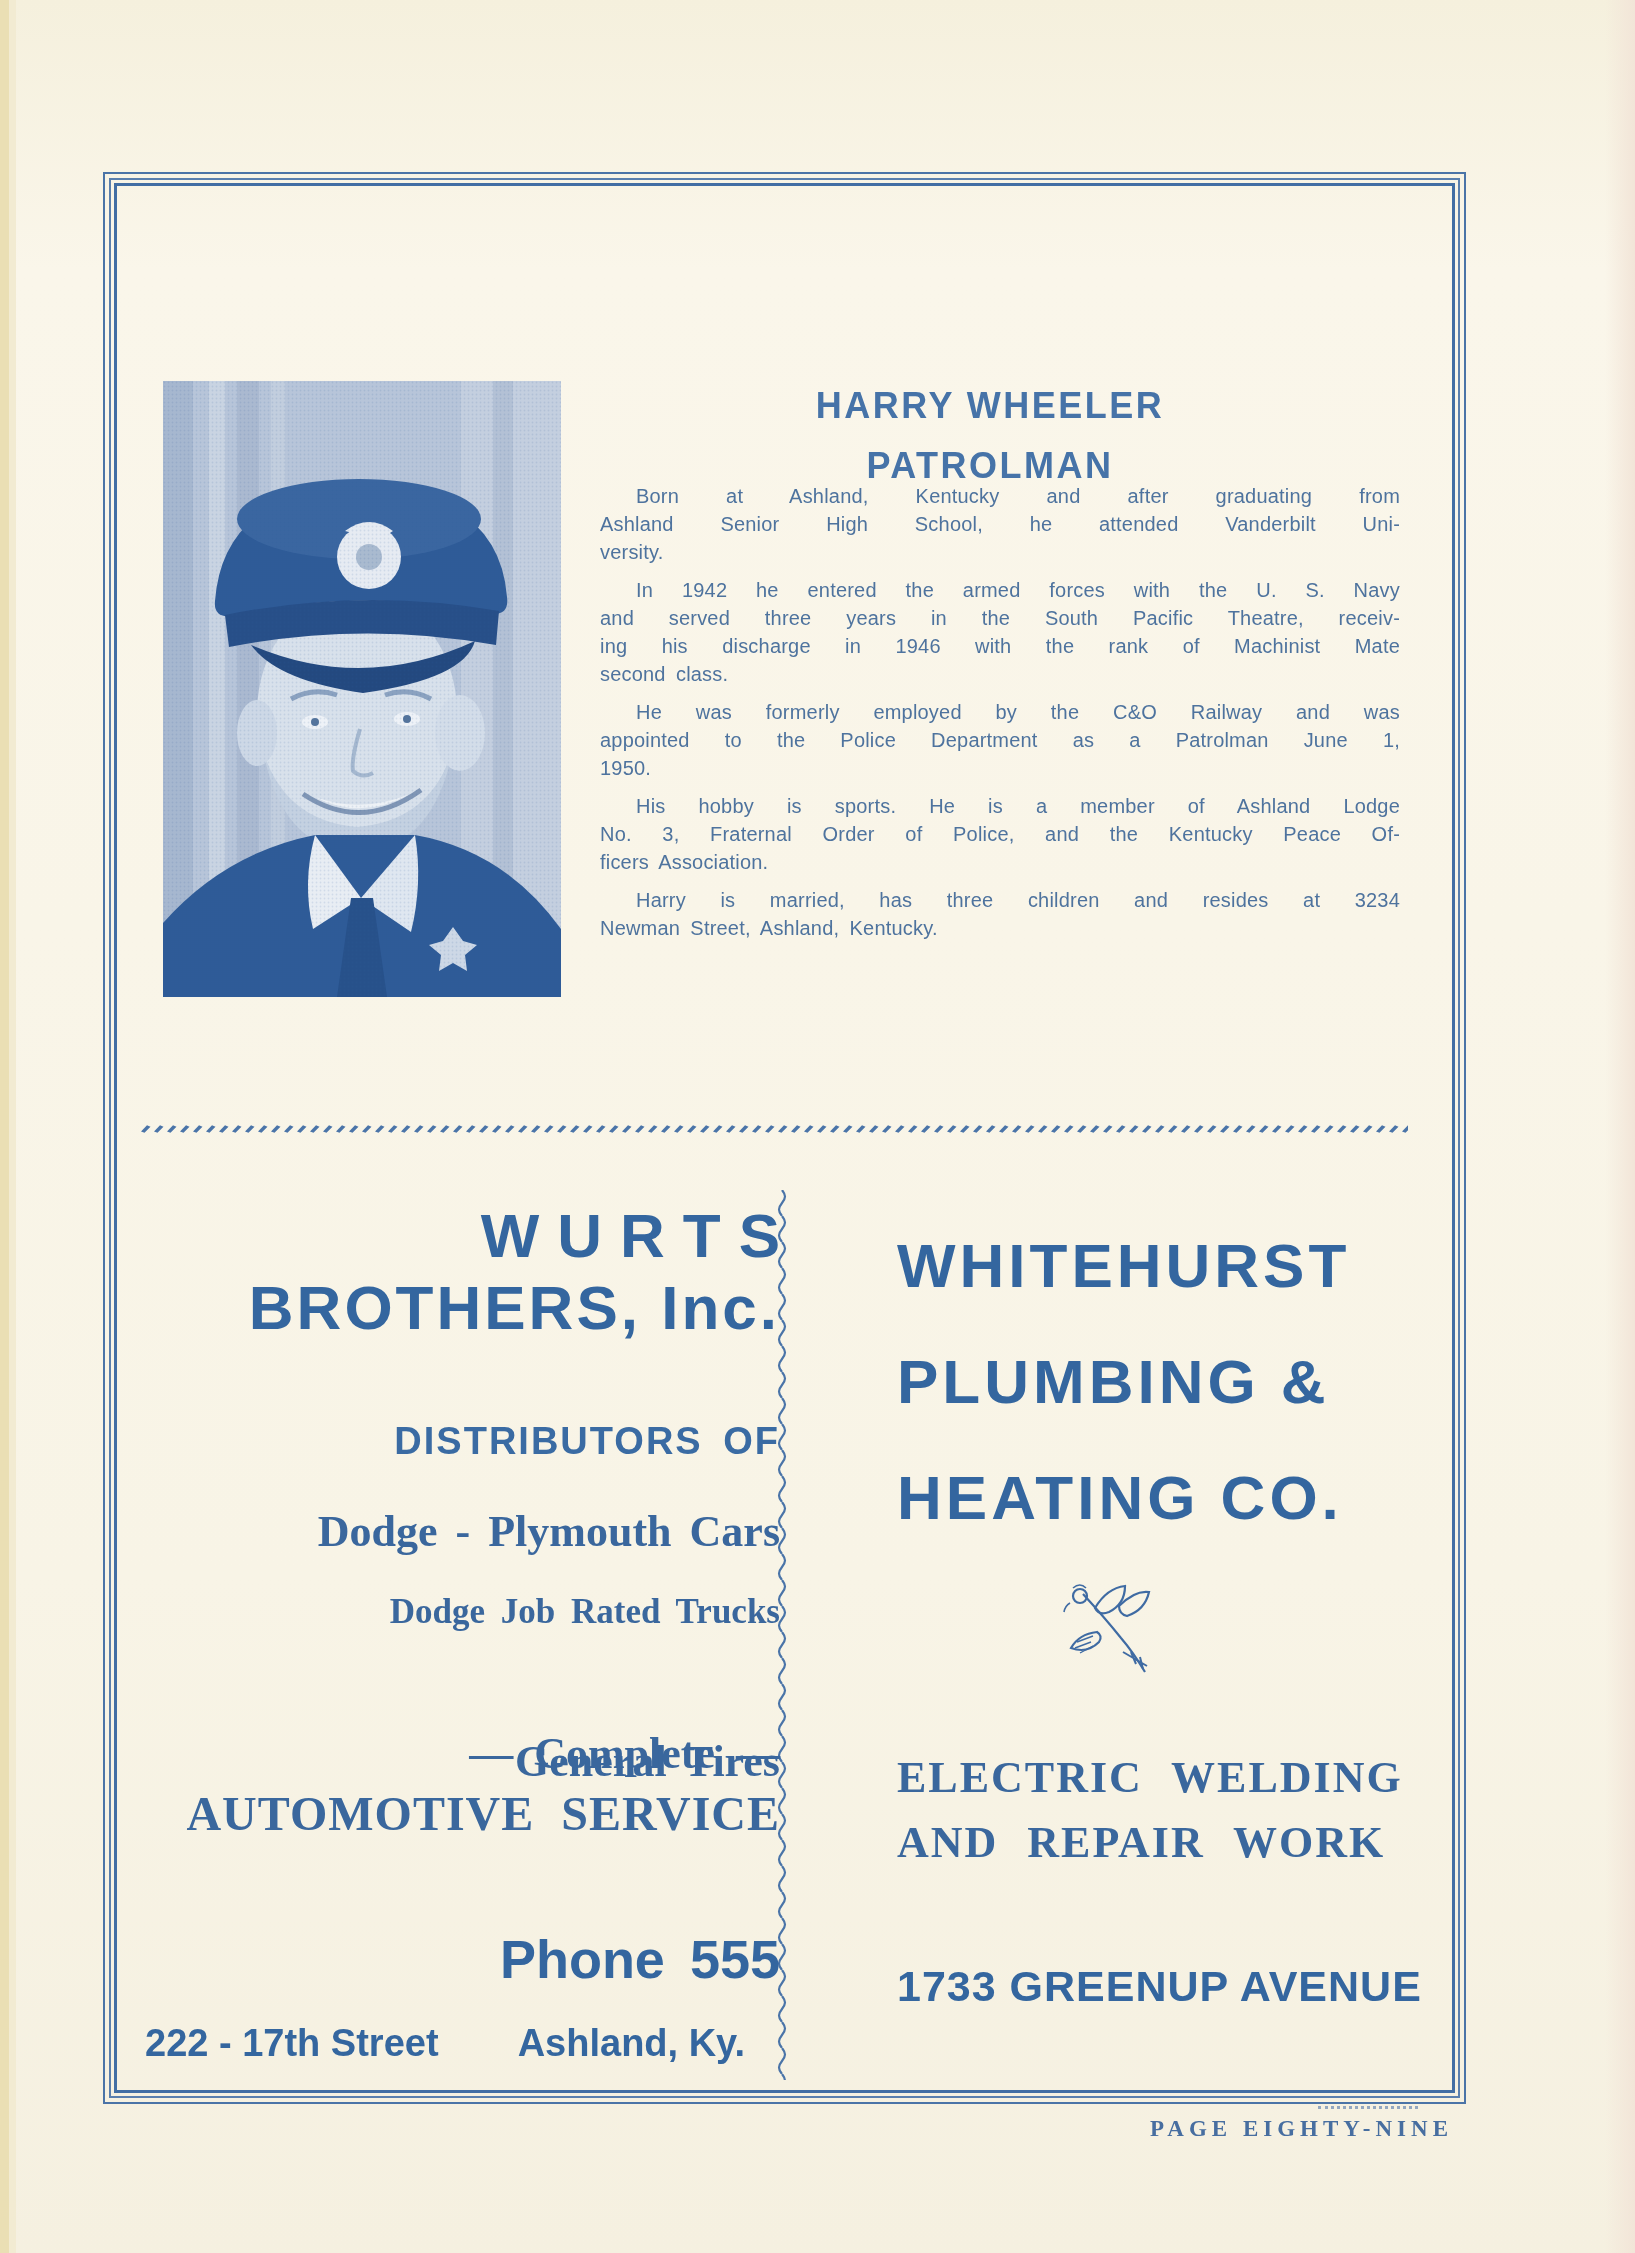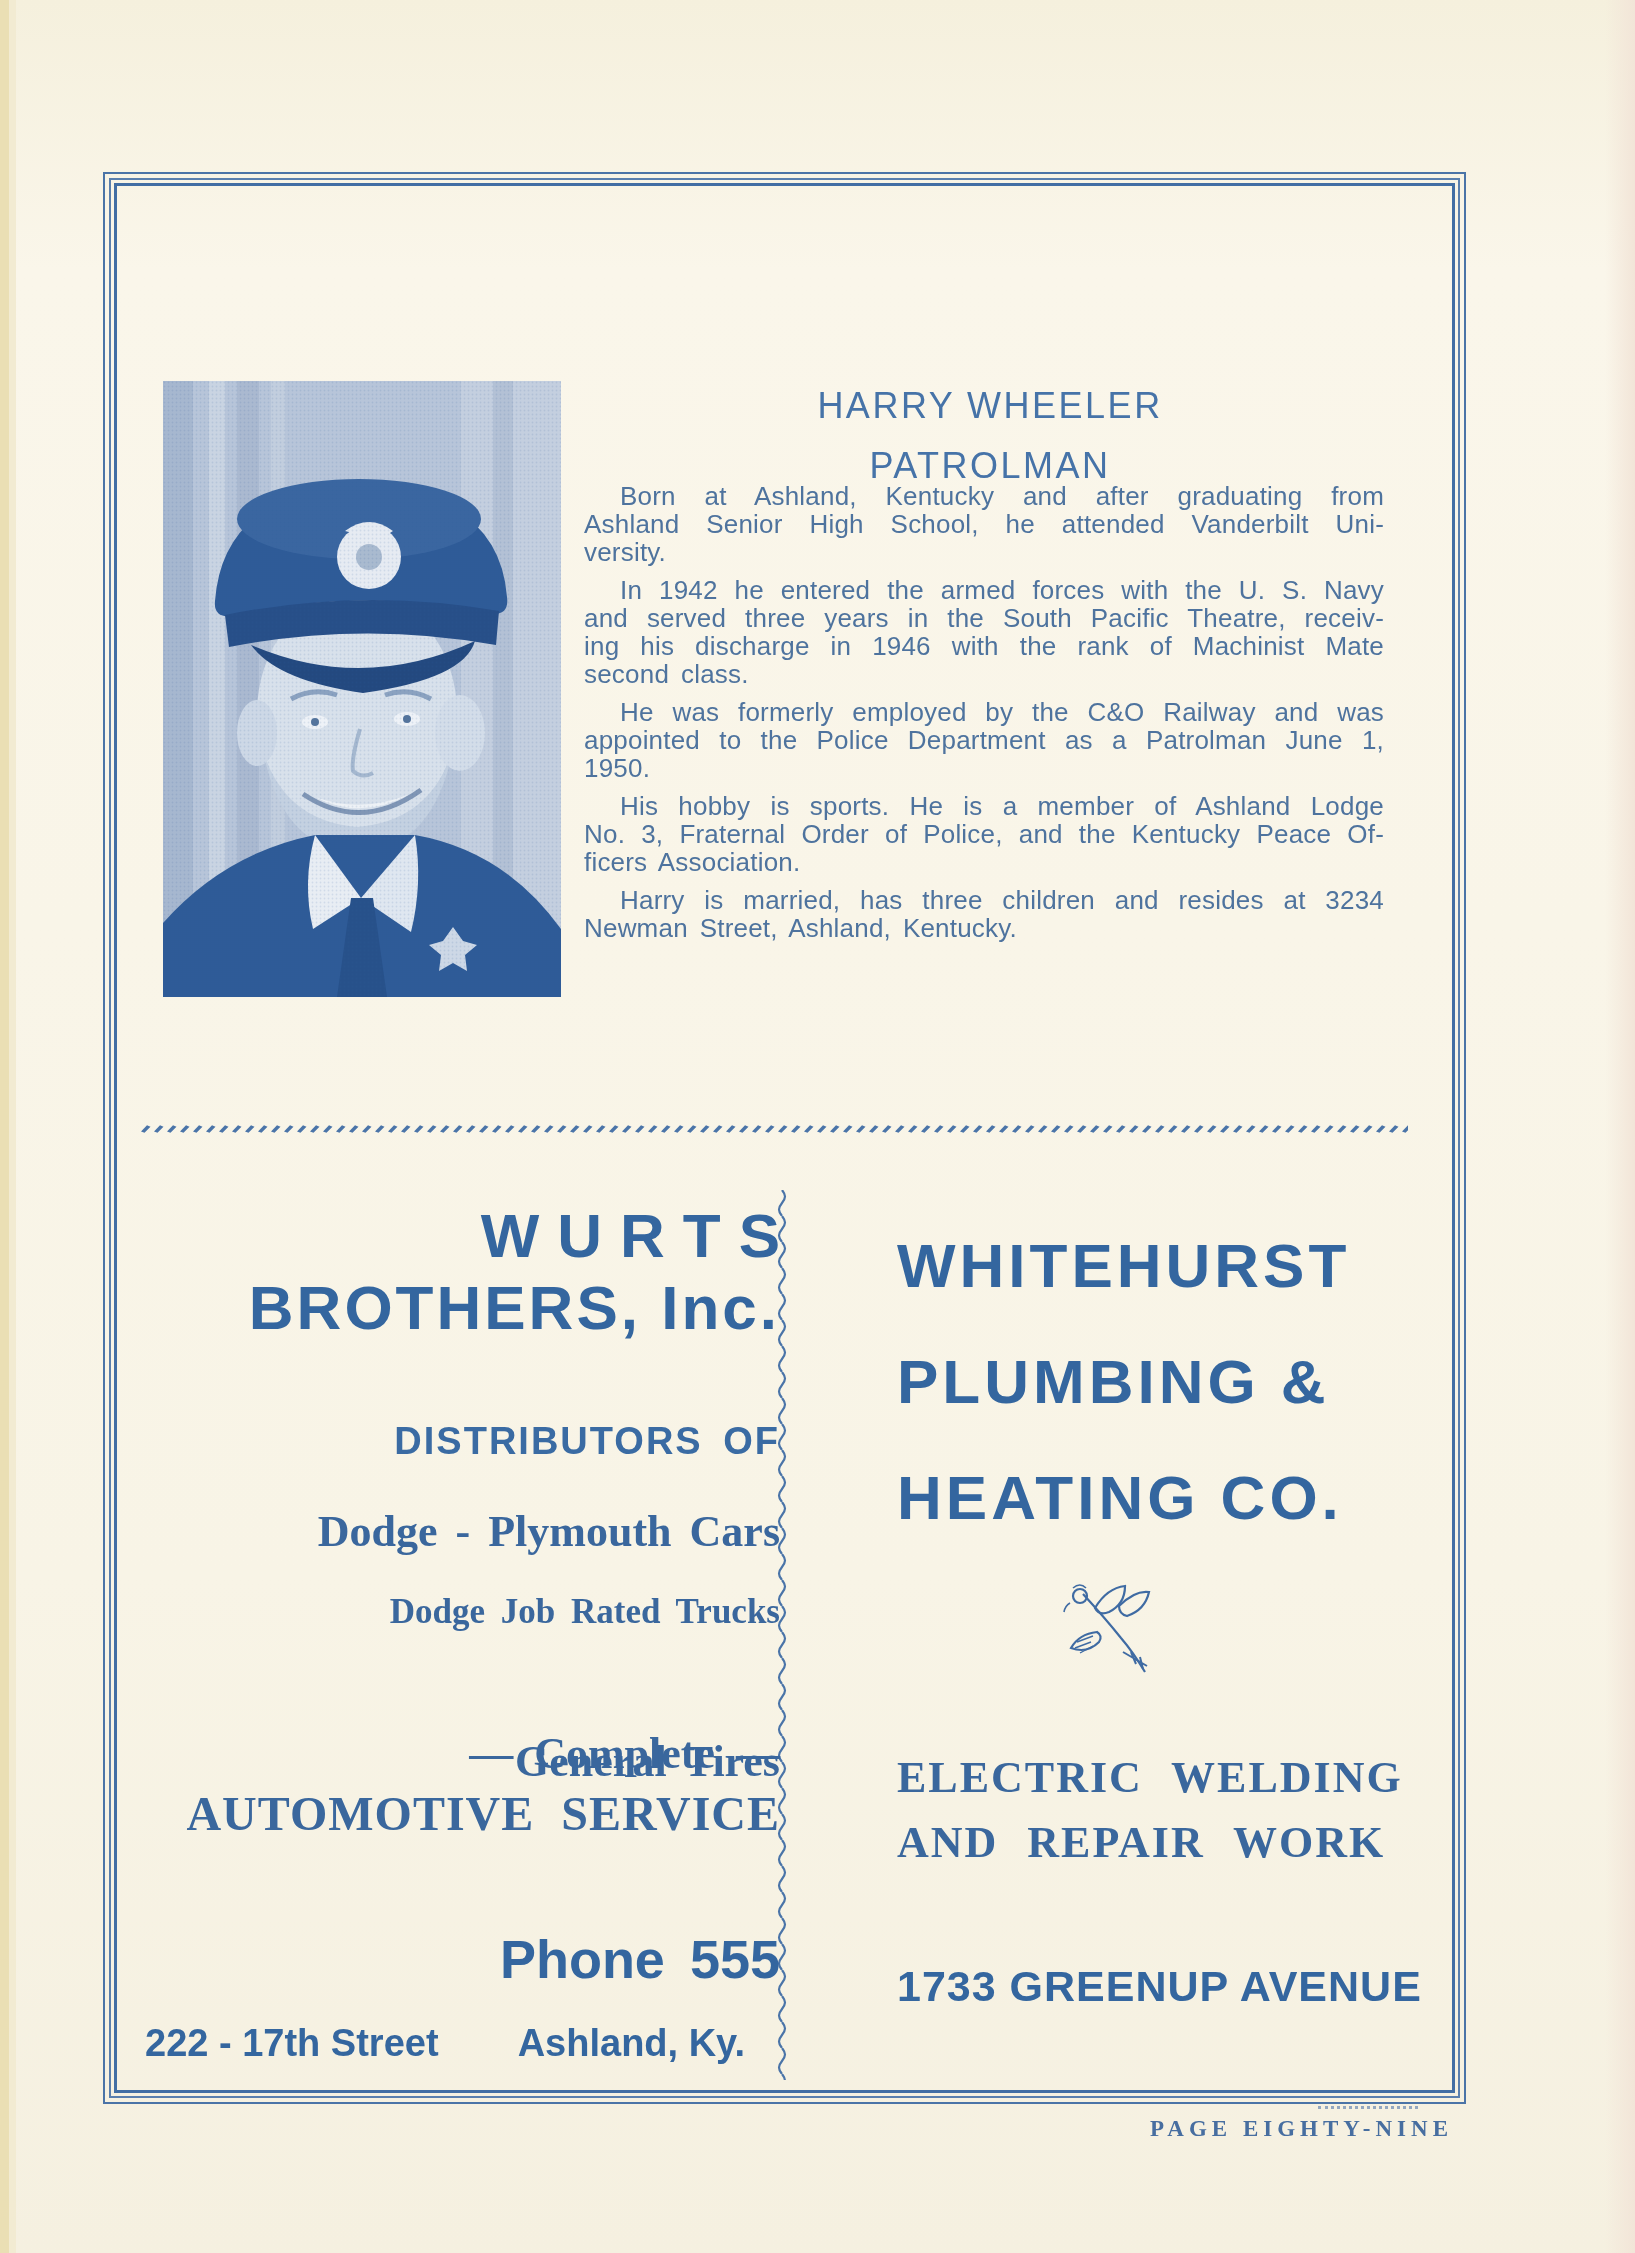--- a/index.html
+++ b/index.html
@@ -13,25 +13,25 @@
   .edge-right{position:absolute;right:0;top:0;width:30px;height:100%;background:linear-gradient(90deg,rgba(242,229,216,0),#f2e5d8);}
 
   
   .frame{position:absolute;left:103px;top:172px;width:1359px;height:1928px;border:2px solid #4b74a7;}
   .frame::before{content:"";position:absolute;inset:4px;border:2px solid #5a7fae;}
   .frame::after{content:"";position:absolute;inset:9px;border:3px solid #426ea4;}
 
   .photo{position:absolute;left:163px;top:381px;width:398px;height:616px;}
 
   .profile-head{position:absolute;left:600px;top:376px;width:780px;text-align:center;
-    color:#4673a8;font-size:36px;line-height:60px;letter-spacing:2.5px;font-weight:400;}
+    color:#4673a8;font-size:36px;line-height:60px;letter-spacing:2.5px;font-weight:700;}
   .profile-head .ln{display:block;}
 
-  .bio{position:absolute;left:584px;top:482px;width:800px;color:#4e739e;
-    font-size:26px;line-height:28px;word-spacing:4.5px;letter-spacing:0.2px;}
+  .bio{position:absolute;left:600px;top:482px;width:800px;color:#4e739e;
+    font-size:20px;line-height:28px;word-spacing:4.5px;letter-spacing:0.2px;}
   .para{margin:0 0 10px 0;}
   .ln{display:block;}
   .jl{text-align:justify;text-align-last:justify;}
   .ind{text-indent:36px;}
 
   .h-rope{position:absolute;left:140px;top:1124px;width:1268px;height:9px;}
   .v-rope{position:absolute;left:776px;top:1190px;width:12px;height:890px;}
 
   .abs{position:absolute;}
   .al{left:120px;width:660px;text-align:right;}

